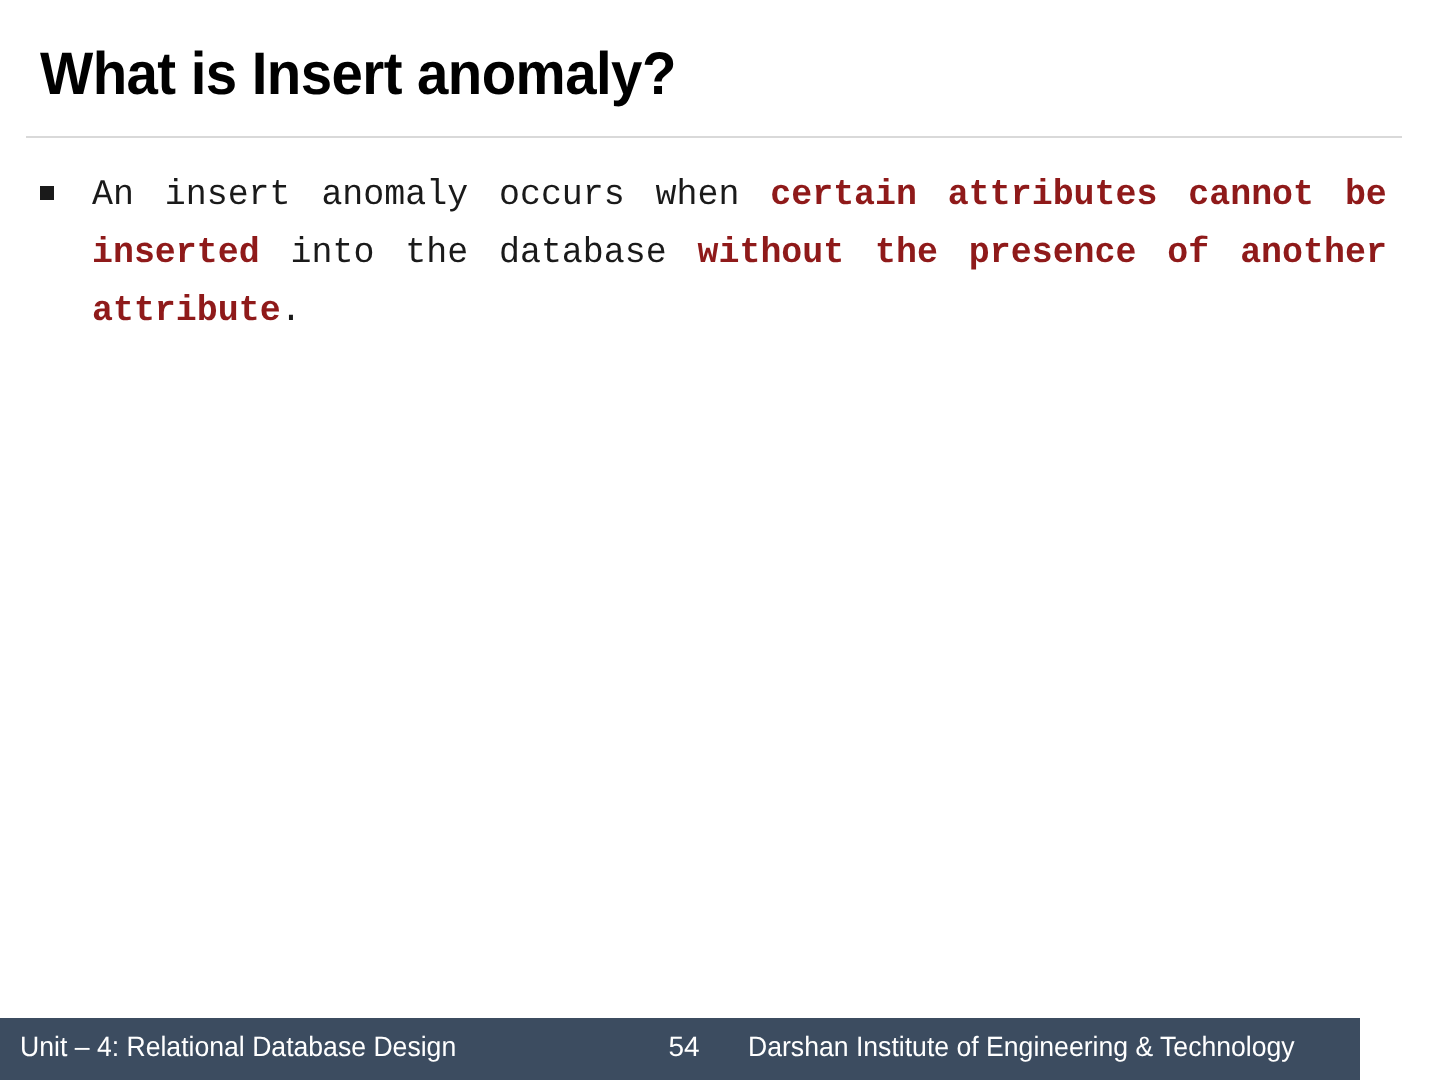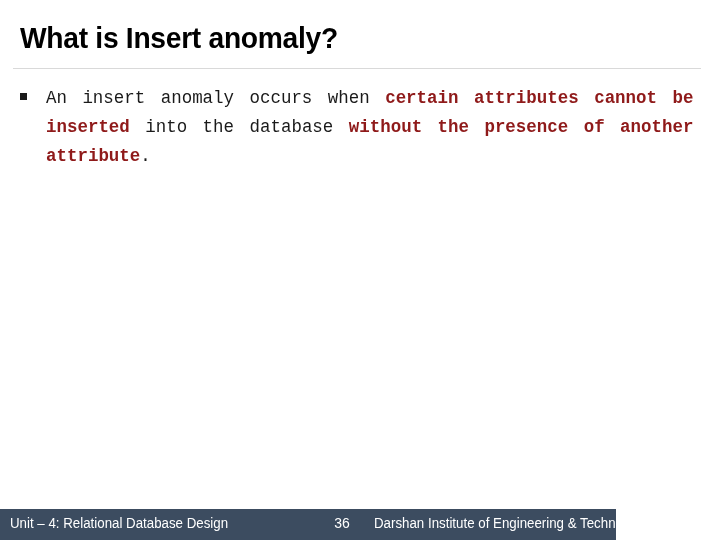--- a/index.html
+++ b/index.html
@@ -91,21 +91,21 @@
   .bullet-text .hl {
     color: #8f1a1a;
     font-weight: bold;
   }
 
   
   .footer-bar {
     position: absolute;
     left: 0;
     top: 509px;
-    width: 616px;
+    width: 680px;
     height: 31px;
     background: #3c4c60;
   }
   .footer-inner {
     position: relative;
     width: 720px;
     height: 31px;
   }
   .footer-left {
     position: absolute;
@@ -155,18 +155,18 @@
       <span class="bullet-mark"></span>
       <div class="bullet-text">
         <span>An insert anomaly occurs when </span><span class="hl">certain attributes cannot be inserted</span><span> into the database </span><span class="hl">without the presence of another attribute</span><span>.</span>
       </div>
     </div>
   </div>
 
   <div class="footer-bar">
     <div class="footer-inner">
       <span class="footer-left">Unit – 4: Relational Database Design</span>
-      <span class="footer-page">36</span>
+      <span class="footer-page">54</span>
       <span class="footer-right">Darshan Institute of Engineering &amp; Technology</span>
     </div>
   </div>
 
 </div>
 
 </body></html>

